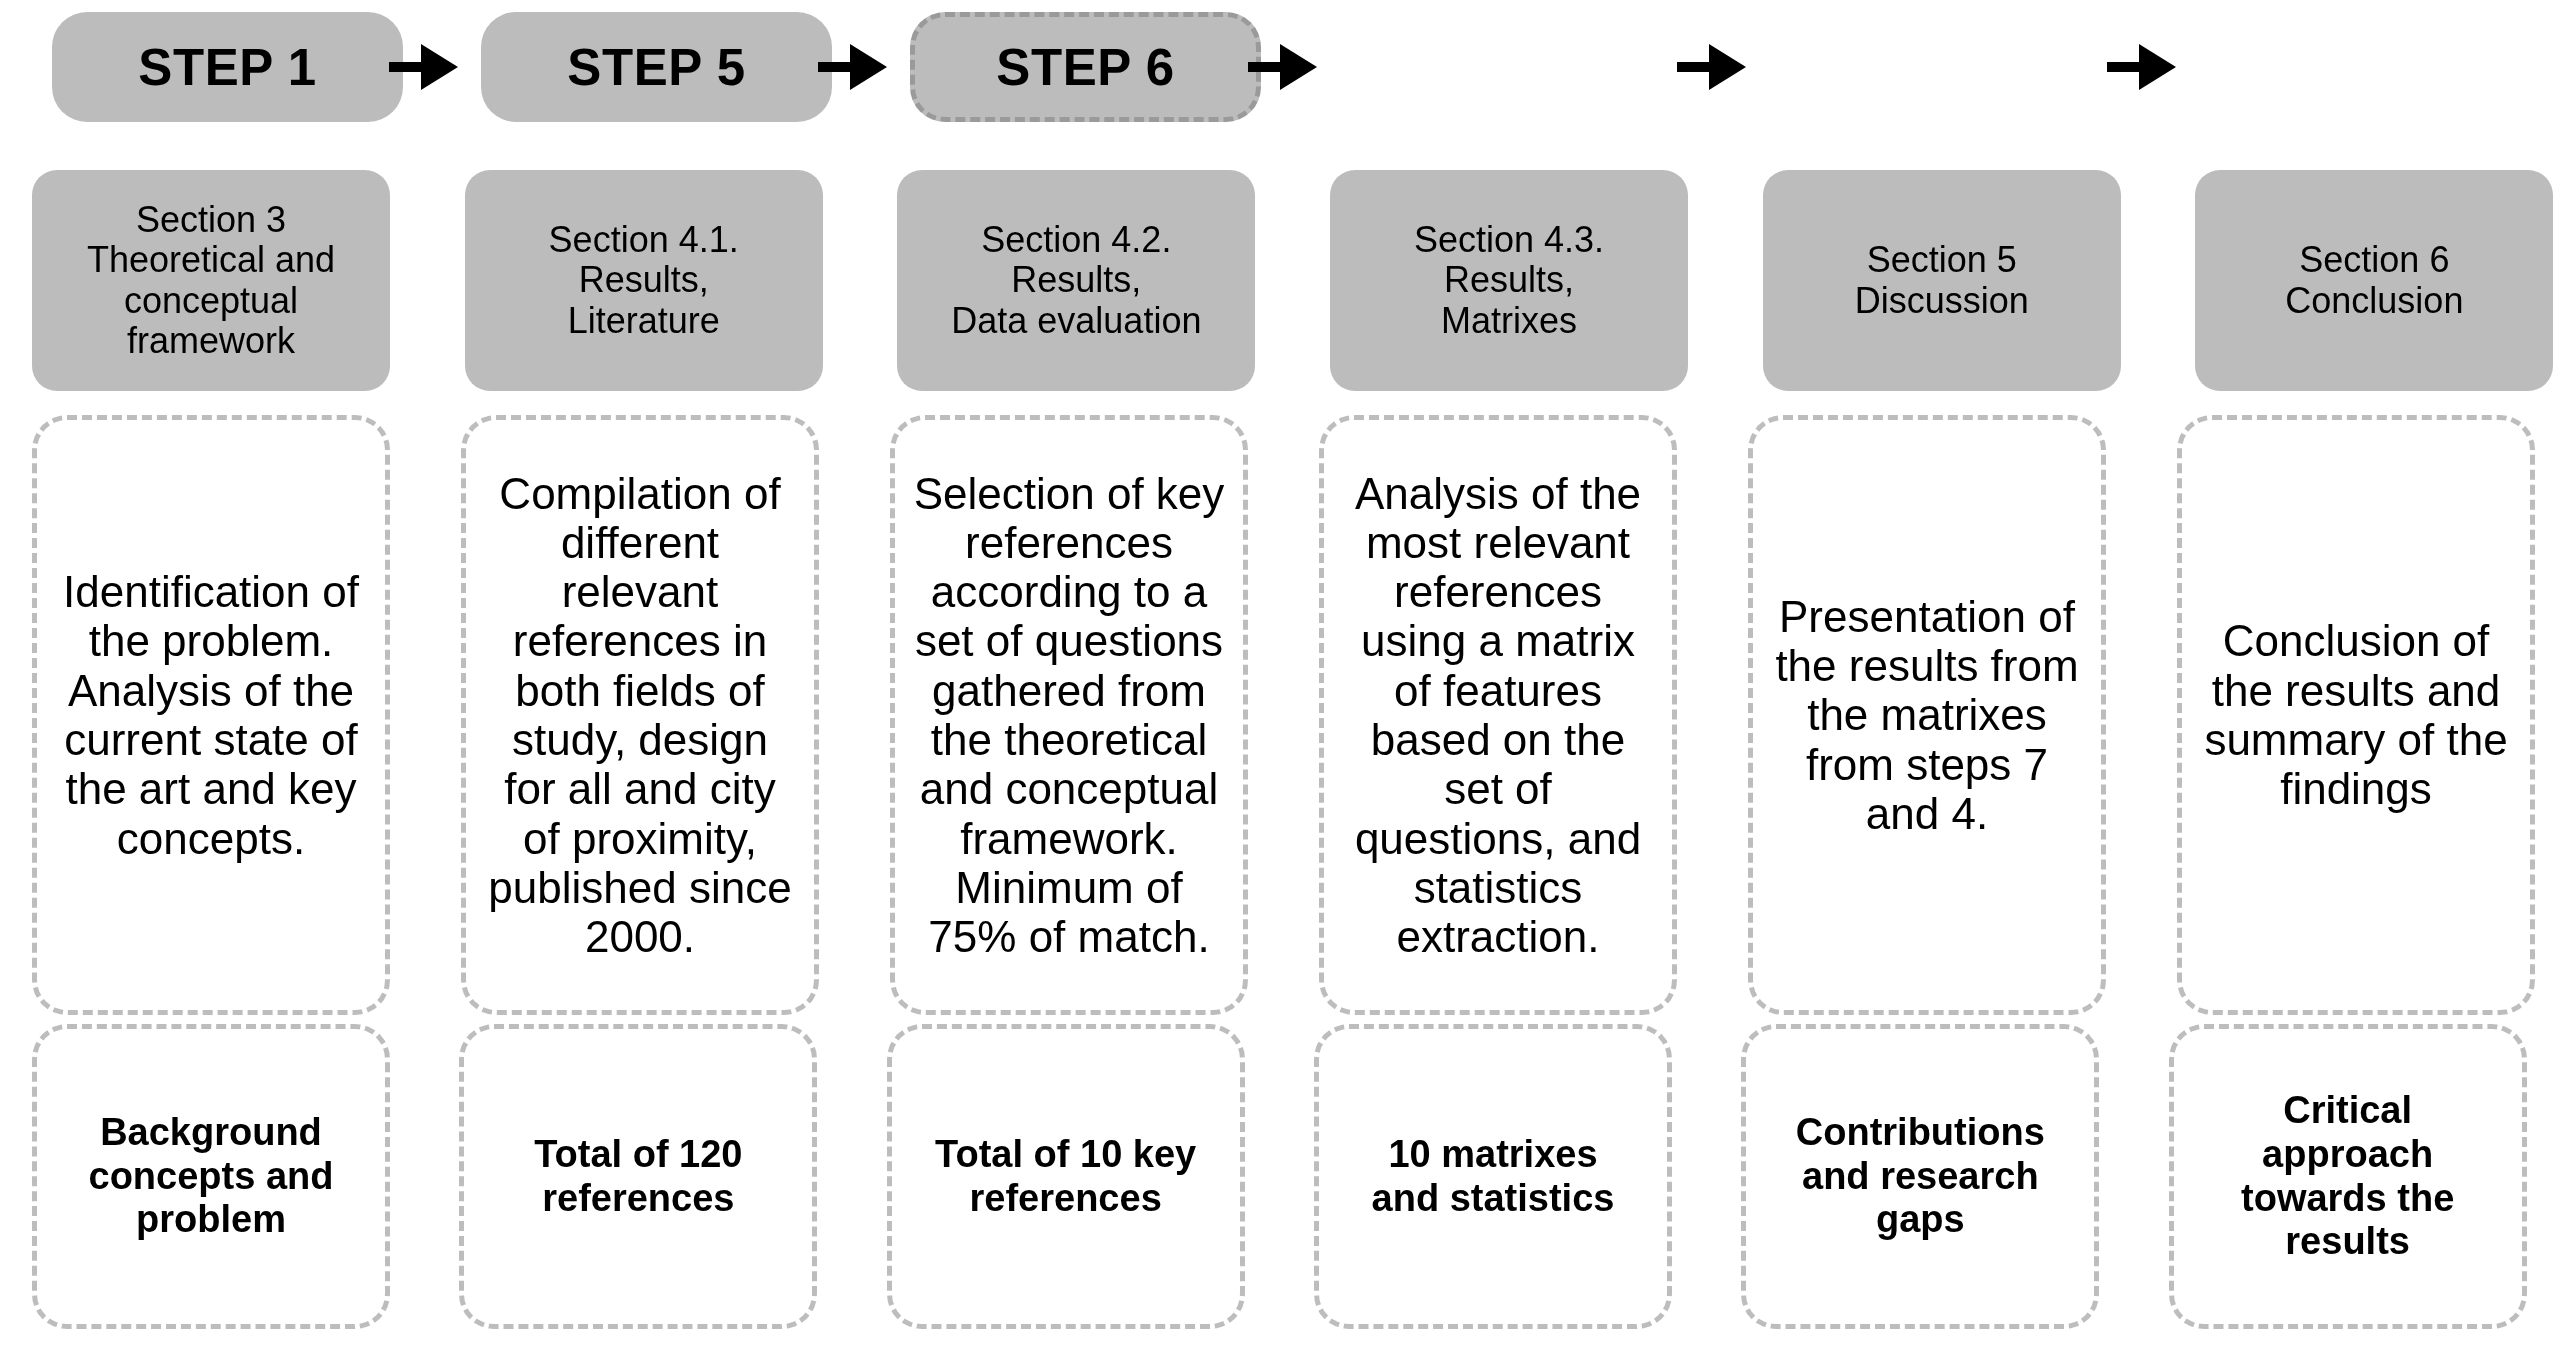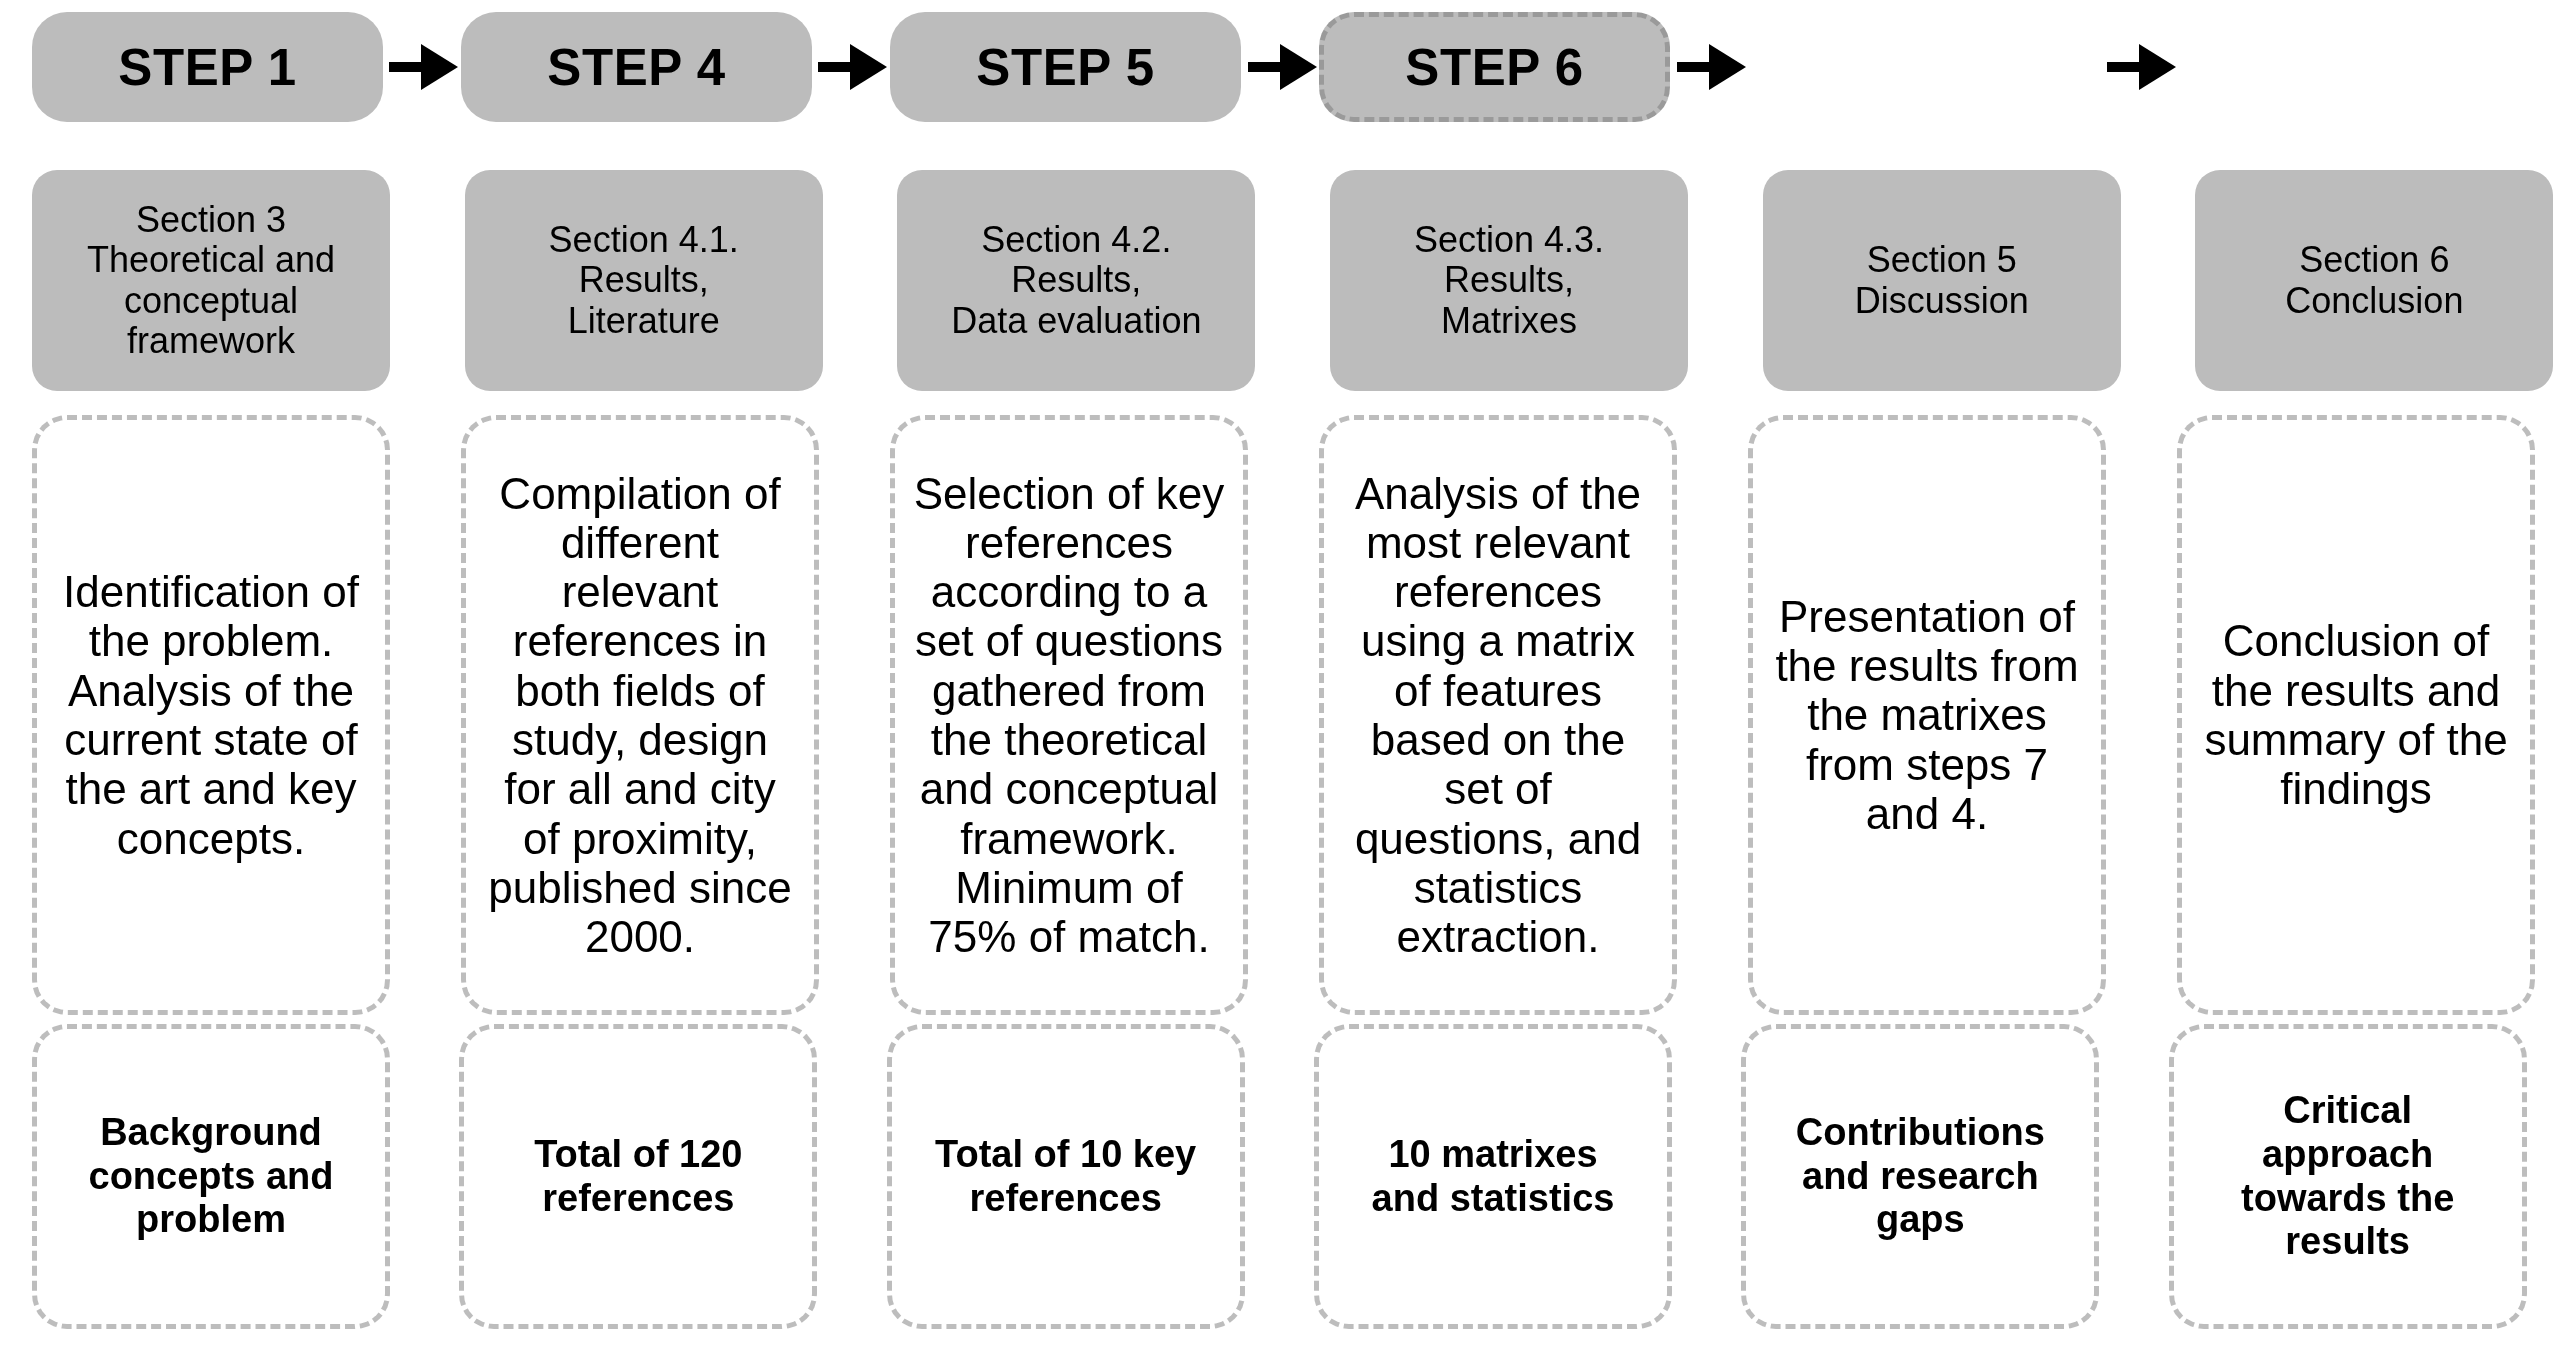--- a/index.html
+++ b/index.html
@@ -43,20 +43,21 @@
   }
   .step-pill {
     width: 351px;
     height: 110px;
     background: #bcbcbc;
     border-radius: 35px;
     display: flex;
     align-items: center;
     justify-content: center;
     box-sizing: border-box;
+    margin-left: 20px;
   }
   .step-pill.dashed {
     border: 5.4px dashed #9a9a9a;
   }
   .step-pill-label {
     font-size: 51px;
     font-weight: bold;
     letter-spacing: 0.6px;
     line-height: 1;
     white-space: nowrap;
@@ -191,25 +192,20 @@
 </style>
 </head>
 <body>
 
 <div class="canvas">
 
   <div class="steps-row">
     <div class="step-cell">
       <div class="step-pill">
         <span class="step-pill-label">STEP 1</span>
-      </div>
-    </div>
-    <div class="step-cell">
-      <div class="step-pill">
-        <span class="step-pill-label">STEP 4</span>
       </div>
     </div>
     <div class="step-cell">
       <div class="step-pill">
         <span class="step-pill-label">STEP 5</span>
       </div>
     </div>
     <div class="step-cell">
       <div class="step-pill dashed">
         <span class="step-pill-label">STEP 6</span>

